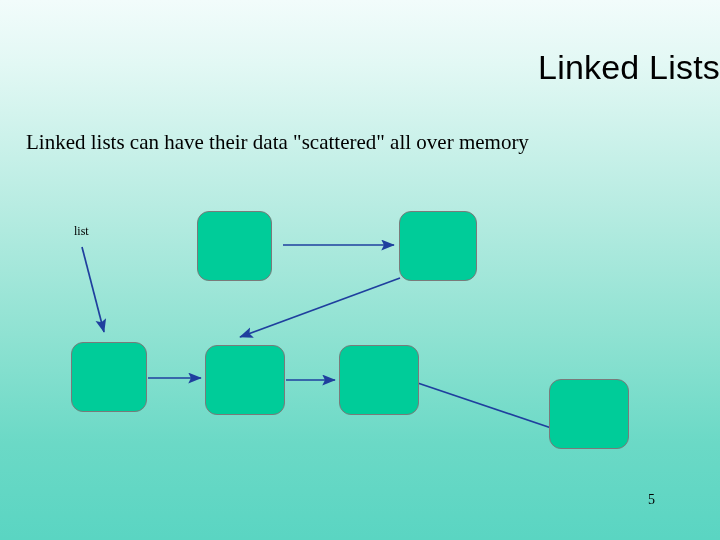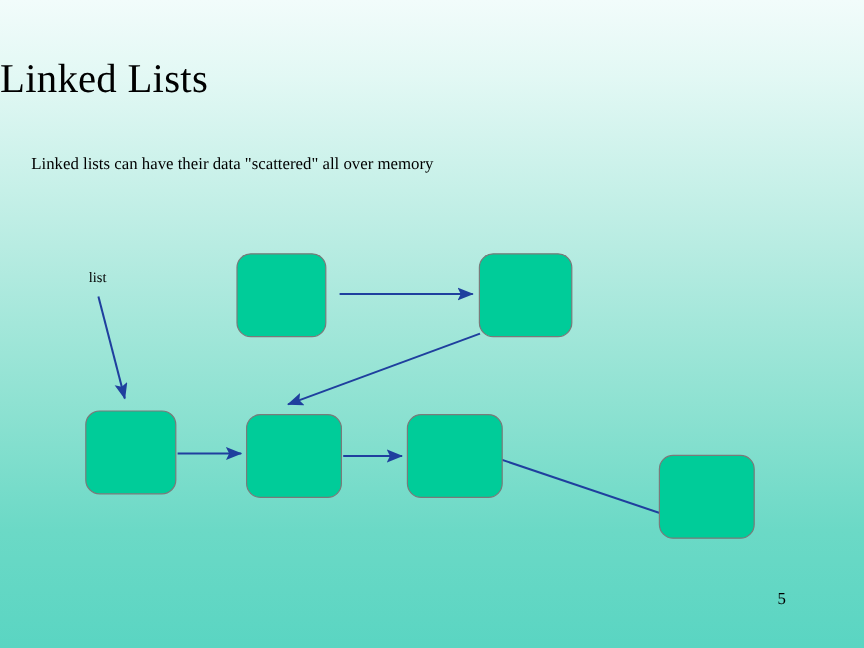--- a/index.html
+++ b/index.html
@@ -17,34 +17,34 @@
     width: 720px;
     height: 540px;
     background: linear-gradient(to bottom, #f2fcfb 0%, #e2f8f4 12%, #b8ece2 38%, #8fe2d2 62%, #6bd9c6 82%, #5ad5c2 100%);
     overflow: hidden;
   }
   #title {
     position: absolute;
     top: 48px;
     left: 0;
     width: 720px;
-    text-align: left;
-    font-family: Liberation Serif, serif;
+    text-align: right;
+    font-family: Liberation Sans, sans-serif;
     font-size: 34px;
     font-weight: normal;
     color: #000000;
     letter-spacing: 0.2px;
   }
   #subtitle {
     position: absolute;
     top: 130px;
     left: 26px;
     width: 690px;
     font-family: "Liberation Serif", serif;
-    font-size: 14px;
+    font-size: 21px;
     color: #000000;
     white-space: nowrap;
   }
   #list-label {
     position: absolute;
     top: 224px;
     left: 74px;
     font-family: "Liberation Serif", serif;
     font-size: 12px;
     color: #000000;

